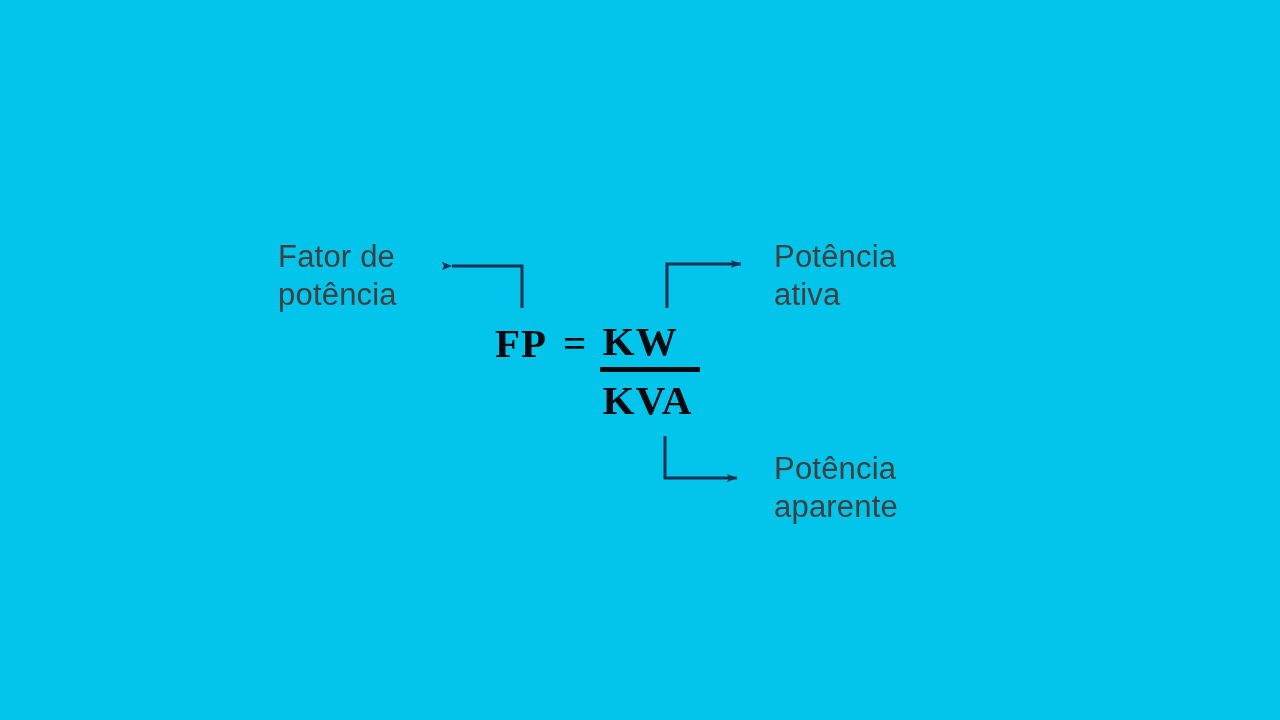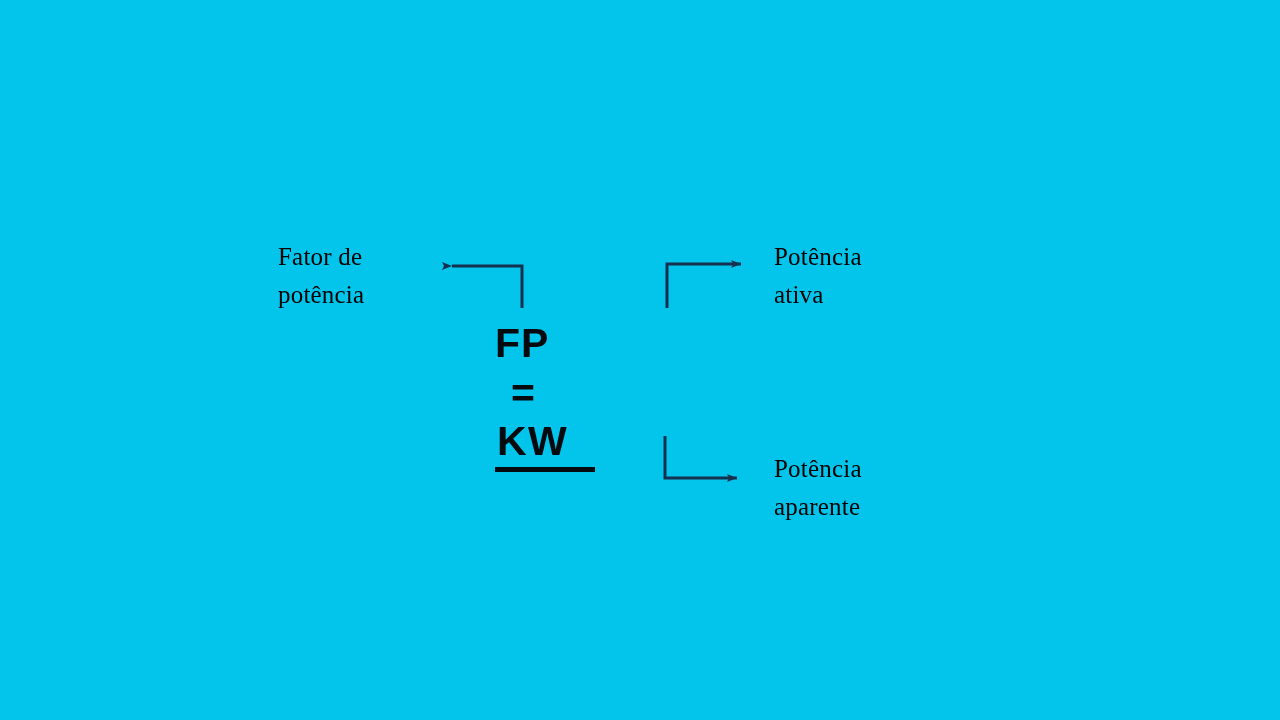--- a/index.html
+++ b/index.html
@@ -15,24 +15,24 @@
   #canvas {
     position: relative;
     width: 1280px;
     height: 720px;
     background: #03C4EA;
   }
 
   
   .label {
     position: absolute;
-    font-family: Liberation Serif, serif;
-    font-size: 25px;
+    font-family: Liberation Sans, sans-serif;
+    font-size: 31px;
     line-height: 38px;
-    color: #000000;
+    color: #404040;
     white-space: pre-line;
     letter-spacing: 0.2px;
   }
   #label-fator {
     left: 278px;
     top: 238px;
     width: 170px;
     text-align: left;
   }
   #label-ativa {
@@ -48,23 +48,22 @@
     text-align: left;
   }
 
   
   #formula {
     position: absolute;
     left: 495px;
     top: 318px;
     display: flex;
     align-items: flex-start;
-    font-family: Liberation Sans, sans-serif;
+    font-family: Liberation Serif, serif;
     color: #050a0f;
-    flex-direction: column;
   }
   .fp-term {
     font-size: 41px;
     font-weight: bold;
     line-height: 50px;
     letter-spacing: 1px;
   }
   .eq-sign {
     font-size: 41px;
     font-weight: bold;
@@ -136,16 +135,17 @@
 
   <div class="label" id="label-aparente">Potência
 aparente</div>
 
   <div id="formula">
     <span class="fp-term">FP</span>
     <span class="eq-sign">=</span>
     <span class="fraction">
       <span class="frac-num">KW</span>
       <span class="frac-bar"></span>
+      <span class="frac-den">KVA</span>
     </span>
   </div>
 
 </div>
 
 </body></html>

